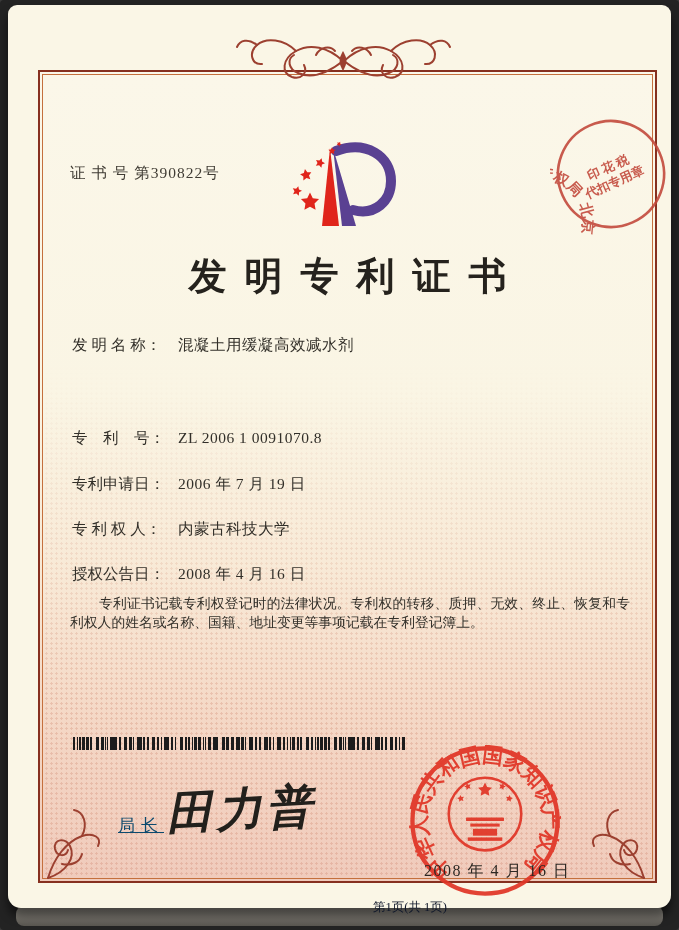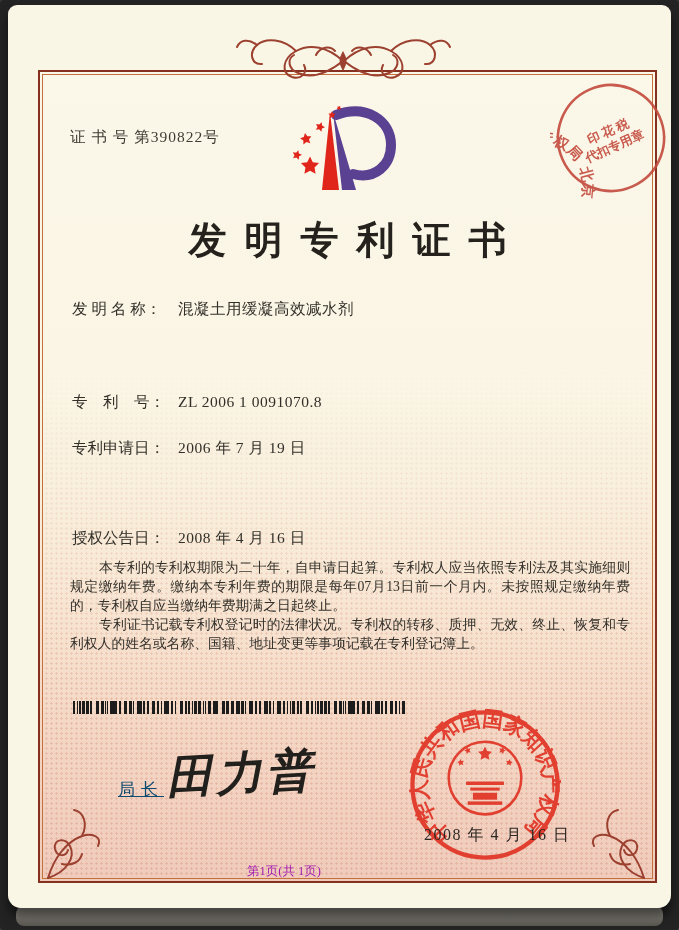--- a/index.html
+++ b/index.html
@@ -13,39 +13,39 @@
   
   .frame{position:absolute;left:30px;top:65px;width:619px;height:813px;z-index:1;
         border:2px solid #86301f;
         background:linear-gradient(180deg,#fbf7e9 0%,#faf5e4 40%,#f8e9d6 62%,#f4d6c4 82%,#f0cbbc 100%);}
   .frame-inner{position:absolute;inset:2px;border:1px solid #c4703d;}
   .texture{position:absolute;inset:4px;
         background-image:radial-gradient(rgba(198,110,86,.23) 1px,rgba(0,0,0,0) 1.3px);
         background-size:5px 5px;
         -webkit-mask-image:linear-gradient(180deg,transparent 0 36%,rgba(0,0,0,.55) 58%,#000 78%);
         mask-image:linear-gradient(180deg,transparent 0 36%,rgba(0,0,0,.55) 58%,#000 78%);}
-  .layer{position:absolute;inset:0;z-index:2;color:#322f29;}
+  .layer{position:absolute;inset:0;z-index:2;color:#322f29;margin-top:36px;}
   .abs{position:absolute;}
   .cert-no{left:62px;top:122px;font-size:15.5px;letter-spacing:1px;color:#403c34;}
   .title{left:30px;top:210px;width:619px;text-align:center;font-size:38px;font-weight:bold;
         letter-spacing:18px;text-indent:18px;color:#25221d;}
   .frow{left:64px;font-size:15.5px;white-space:nowrap;}
   .flabel{display:inline-block;width:106px;}
   .fvalue{letter-spacing:.5px;}
   .paras{left:62px;top:553px;width:560px;font-size:13.8px;line-height:19px;text-align:justify;color:#33302a;}
   .paras p{margin:0;text-indent:2.1em;}
   .barcode{left:65px;top:696px;width:332px;height:13px;
      background:
       repeating-linear-gradient(90deg,#1c1c1c 0 2px,transparent 2px 4px,#1c1c1c 4px 5px,transparent 5px 9px,#1c1c1c 9px 12px,transparent 12px 14px),
       repeating-linear-gradient(90deg,#1c1c1c 0 1px,transparent 1px 6px,#1c1c1c 6px 8px,transparent 8px 13px,#1c1c1c 13px 14px,transparent 14px 17px);}
   .director{left:110px;top:773px;font-size:17px;letter-spacing:6px;color:#0c4a6e;text-decoration:underline;}
   .signature{left:158px;top:738px;width:160px;font-size:46px;font-weight:bold;font-style:italic;
         color:#22201c;transform:rotate(-3deg);letter-spacing:4px;white-space:nowrap;}
   .issue-date{left:416px;top:820px;font-size:16px;letter-spacing:1.5px;color:#2c2823;z-index:4;}
-  .footer{left:239px;top:858px;width:200px;text-align:left;font-size:12.5px;color:#a21caf;}
+  .footer{left:239px;top:858px;width:200px;text-align:right;font-size:12.5px;color:#0f172a;}
   .logo{left:282px;top:98px;z-index:2;}
   .tax-stamp{left:542px;top:72px;z-index:3;mix-blend-mode:multiply;opacity:.9;}
   .seal{left:401px;top:704px;z-index:3;mix-blend-mode:multiply;opacity:.93;}
   .orn-top{left:228px;top:26px;z-index:2;}
   .orn-bl{left:36px;top:799px;z-index:2;}
   .orn-br{left:566px;top:799px;z-index:2;}
   svg{display:block;}
 </style>
 </head>
 <body>
@@ -133,26 +133,28 @@
         <span class="flabel">发 明 名 称：</span><span class="fvalue">混凝土用缓凝高效减水剂</span>
       </div>
 
       <div class="abs title">发明专利证书</div>
       <div class="abs frow" style="top:387px">
         <span class="flabel">专　利　号：</span><span class="fvalue">ZL 2006 1 0091070.8</span>
       </div>
       <div class="abs frow" style="top:433px">
         <span class="flabel">专利申请日：</span><span class="fvalue">2006 年 7 月 19 日</span>
       </div>
+      <div class="abs frow" style="top:478px">
+        <span class="flabel">专 利 权 人：</span><span class="fvalue">内蒙古科技大学</span>
+      </div>
       <div class="abs frow" style="top:523px">
         <span class="flabel">授权公告日：</span><span class="fvalue">2008 年 4 月 16 日</span>
       </div>
 
       <div class="abs paras">
-        <p>本专利的专利权期限为二十年，自申请日起算。专利权人应当依照专利法及其实施细则规定缴纳年费。缴纳本专利年费的期限是每年07月13日前一个月内。未按照规定缴纳年费的，专利权自应当缴纳年费期满之日起终止。</p>
         <p>专利证书记载专利权登记时的法律状况。专利权的转移、质押、无效、终止、恢复和专利权人的姓名或名称、国籍、地址变更等事项记载在专利登记簿上。</p>
       </div>
 
       <div class="abs barcode"></div>
 
       <div class="abs director">局长</div>
       <div class="abs signature">田力普</div>
 
       <svg class="abs seal" width="152" height="152" viewBox="0 0 176 176">
         <defs>

